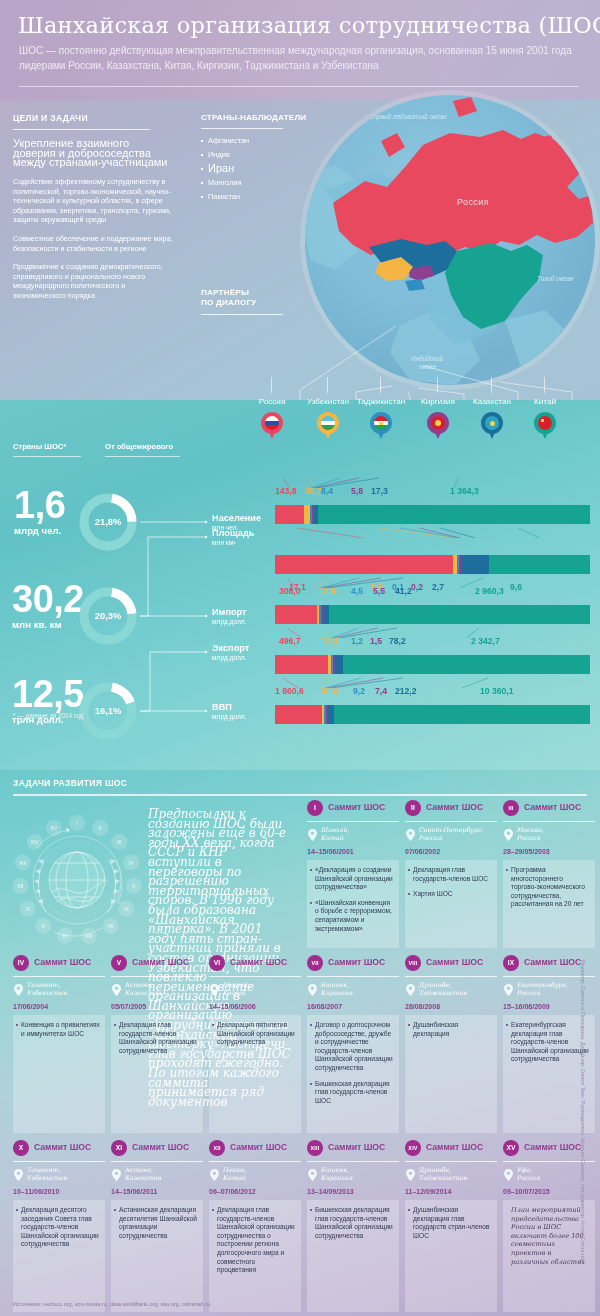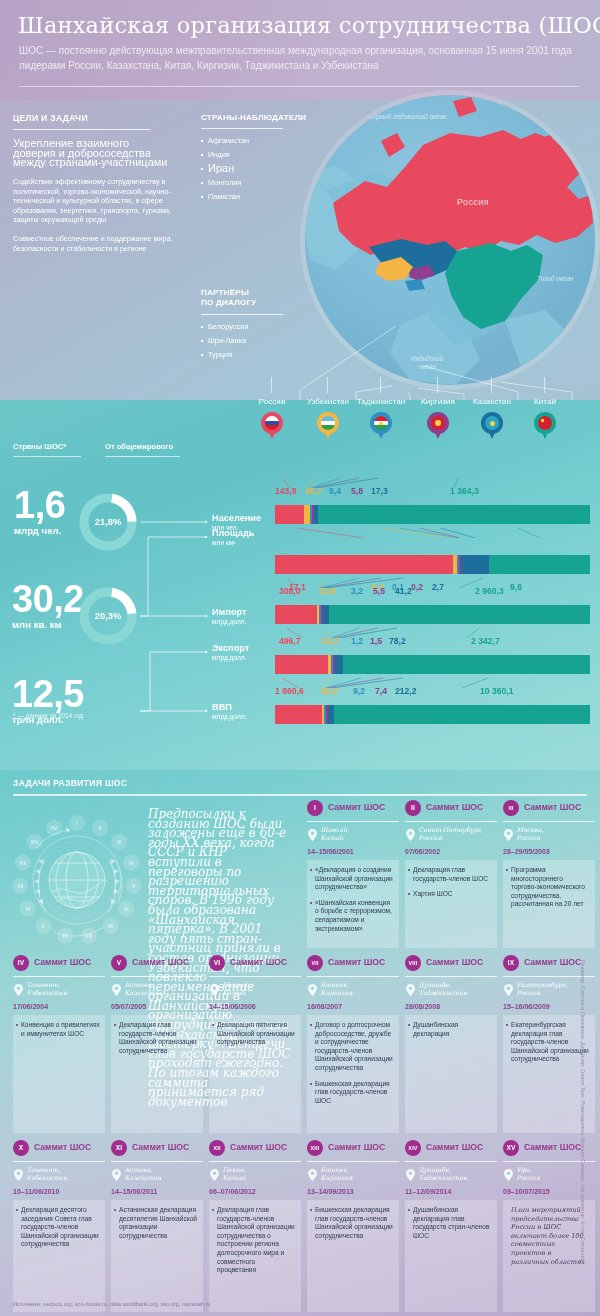--- a/index.html
+++ b/index.html
@@ -297,20 +297,27 @@
         <circle cx="30" cy="30" r="24" fill="none" stroke="#ffffff" stroke-width="9" stroke-dasharray="33 118" stroke-dashoffset="-4" transform="rotate(-90 30 30)"></circle>
       </svg>
       <div class="pc">21,8%</div>
     </div>
     <div class="donut" style="left:78px; top:186px;">
       <svg width="60" height="60">
         <circle cx="30" cy="30" r="24" fill="none" stroke="#8ad8d6" stroke-width="9"></circle>
         <circle cx="30" cy="30" r="24" fill="none" stroke="#ffffff" stroke-width="9" stroke-dasharray="31 120" stroke-dashoffset="-4" transform="rotate(-90 30 30)"></circle>
       </svg>
       <div class="pc">20,3%</div>
+    </div>
+    <div class="donut" style="left:78px; top:281px;">
+      <svg width="60" height="60">
+        <circle cx="30" cy="30" r="24" fill="none" stroke="#8ad8d6" stroke-width="9"></circle>
+        <circle cx="30" cy="30" r="24" fill="none" stroke="#ffffff" stroke-width="9" stroke-dasharray="25 126" stroke-dashoffset="-4" transform="rotate(-90 30 30)"></circle>
+      </svg>
+      <div class="pc">16,1%</div>
     </div>
 
     <svg style="position:absolute;left:0;top:0;width:300px;height:370px">
       <g stroke="#ffffff" stroke-width="0.8" fill="none" opacity=".85">
         <path d="M140,122 L205,122"></path>
         <circle cx="206" cy="122" r="1.2" fill="#ffffff" stroke="none"></circle>
         <path d="M140,216 L148,216 148,137 205,137"></path>
         <circle cx="206" cy="137" r="1.2" fill="#ffffff" stroke="none"></circle>
         <path d="M140,216 L205,216"></path>
         <circle cx="206" cy="216" r="1.2" fill="#ffffff" stroke="none"></circle>
@@ -347,21 +354,21 @@
           <span style="width: 28.8461px; background: rgb(232, 73, 95);"></span>
           <span style="width: 6.15838px; background: rgb(245, 181, 68);"></span>
           <span style="width: 2.2px; background: rgb(46, 143, 192);"></span>
           <span style="width: 2.2px; background: rgb(142, 63, 142);"></span>
           <span style="width: 3.47036px; background: rgb(29, 110, 156);"></span>
           <span style="width: 272.125px; background: rgb(23, 163, 145);"></span>
         </div>
         <div class="vlabels" style="left: 275px; top: 86px; width: 315px;">
           <span style="left: 0px; color: rgb(232, 73, 95);">143,8</span>
           <span style="left: 30px; color: rgb(245, 181, 68);">30,7</span>
-          <span style="left: 54px; color: rgb(46, 143, 192);">8,4</span>
+          <span style="left: 46px; color: rgb(46, 143, 192);">8,4</span>
           <span style="left: 76px; color: rgb(142, 63, 142);">5,8</span>
           <span style="left: 96px; color: rgb(29, 110, 156);">17,3</span>
           <span style="left: 175px; color: rgb(23, 163, 145);">1 364,3</span>
         </div>
         <svg style="position:absolute;left:275px;top:64px;width:315px;height:24px;pointer-events:none">
           <path d="M8,14 L14.423040183404447,24" stroke="#e8495f" stroke-width="0.6" fill="none" opacity="0.8"></path>
           <path d="M38,14 L31.92526905686812,24" stroke="#f5b544" stroke-width="0.6" fill="none" opacity="0.8"></path>
           <path d="M65,14 L36.104457746927345,24" stroke="#2e8fc0" stroke-width="0.6" fill="none" opacity="0.8"></path>
           <path d="M84,14 L38.30445774692735,24" stroke="#8e3f8e" stroke-width="0.6" fill="none" opacity="0.8"></path>
           <path d="M104,14 L41.13963573839395,24" stroke="#1d6e9c" stroke-width="0.6" fill="none" opacity="0.8"></path>
@@ -395,21 +402,21 @@
           <span style="width: 41.5788px; background: rgb(232, 73, 95);"></span>
           <span style="width: 2.2px; background: rgb(245, 181, 68);"></span>
           <span style="width: 2.2px; background: rgb(46, 143, 192);"></span>
           <span style="width: 2.2px; background: rgb(142, 63, 142);"></span>
           <span style="width: 5.56184px; background: rgb(29, 110, 156);"></span>
           <span style="width: 261.259px; background: rgb(23, 163, 145);"></span>
         </div>
         <div class="vlabels" style="left: 275px; top: 186px; width: 315px;">
           <span style="left: 4px; color: rgb(232, 73, 95);">308,0</span>
           <span style="left: 44px; color: rgb(245, 181, 68);">13,9</span>
-          <span style="left: 76px; color: rgb(46, 143, 192);">3,2</span>
+          <span style="left: 76px; color: rgb(46, 143, 192);">4,5</span>
           <span style="left: 98px; color: rgb(142, 63, 142);">5,5</span>
           <span style="left: 120px; color: rgb(29, 110, 156);">41,2</span>
           <span style="left: 200px; color: rgb(23, 163, 145);">2 960,3</span>
         </div>
         <svg style="position:absolute;left:275px;top:164px;width:315px;height:24px;pointer-events:none">
           <path d="M12,14 L20.789406016970943,24" stroke="#e8495f" stroke-width="0.6" fill="none" opacity="0.8"></path>
           <path d="M52,14 L42.67881203394189,24" stroke="#f5b544" stroke-width="0.6" fill="none" opacity="0.8"></path>
           <path d="M84,14 L44.87881203394189,24" stroke="#2e8fc0" stroke-width="0.6" fill="none" opacity="0.8"></path>
           <path d="M106,14 L47.078812033941894,24" stroke="#8e3f8e" stroke-width="0.6" fill="none" opacity="0.8"></path>
           <path d="M128,14 L50.959732579069176,24" stroke="#1d6e9c" stroke-width="0.6" fill="none" opacity="0.8"></path>
@@ -555,20 +562,21 @@
       </div>
   </div>
 
   <div style="position:absolute;left:13px;top:113px;width:160px;">
     <div style="font-size:8.6px;font-weight:bold;color:#fff;letter-spacing:.3px;">ЦЕЛИ И ЗАДАЧИ</div>
     <div style="width:137px;height:1.3px;background:rgba(255,255,255,.8);margin-top:6px;"></div>
     <div id="goals-host" style="margin-top:9px;">
         <div style="font-size: 11px; line-height: 9.6px; color: rgb(255, 255, 255); margin-bottom: 9px;">Укрепление взаимного доверия и добрососедства между странами-участницами</div>
         <div style="font-size: 7.2px; line-height: 9.6px; color: rgb(255, 255, 255); margin-bottom: 9px;">Содействие эффективному сотрудничеству в политической, торгово-экономической, научно-технической и культурной областях, в сфере образования, энергетики, транспорта, туризма, защиты окружающей среды</div>
         <div style="font-size: 7.2px; line-height: 9.6px; color: rgb(255, 255, 255); margin-bottom: 9px;">Совместное обеспечение и поддержание мира, безопасности и стабильности в регионе</div>
+        <div style="font-size: 7.2px; line-height: 9.6px; color: rgb(255, 255, 255); margin-bottom: 9px;">Продвижение к созданию демократического, справедливого и рационального нового международного политического и экономического порядка</div>
       </div>
   </div>
 
   <div style="position:absolute;left:201px;top:113px;width:92px;">
     <div style="font-size:8.1px;font-weight:bold;color:#fff;letter-spacing:.2px;white-space:nowrap;">СТРАНЫ-НАБЛЮДАТЕЛИ</div>
     <div style="width:82px;height:1.3px;background:rgba(255,255,255,.8);margin-top:6px;"></div>
     <div id="observers-host" style="margin-top:7px;">
         <div style="font-size: 7.4px; line-height: 9px; color: rgb(255, 255, 255); margin-bottom: 5px; padding-left: 7px; position: relative;">Афганистан<span style="position: absolute; left: 0px; top: 3.4px; width: 2.4px; height: 2.4px; background: rgb(255, 255, 255);"></span></div>
         <div style="font-size: 7.4px; line-height: 9px; color: rgb(255, 255, 255); margin-bottom: 5px; padding-left: 7px; position: relative;">Индия<span style="position: absolute; left: 0px; top: 3.4px; width: 2.4px; height: 2.4px; background: rgb(255, 255, 255);"></span></div>
         <div style="font-size: 11px; line-height: 9px; color: rgb(255, 255, 255); margin-bottom: 5px; padding-left: 7px; position: relative;">Иран<span style="position: absolute; left: 0px; top: 3.4px; width: 2.4px; height: 2.4px; background: rgb(255, 255, 255);"></span></div>
@@ -576,25 +584,20 @@
         <div style="font-size: 7.4px; line-height: 9px; color: rgb(255, 255, 255); margin-bottom: 5px; padding-left: 7px; position: relative;">Пакистан<span style="position: absolute; left: 0px; top: 3.4px; width: 2.4px; height: 2.4px; background: rgb(255, 255, 255);"></span></div>
       </div>
   </div>
 
   <div style="position:absolute;left:201px;top:288px;width:92px;">
     <div style="font-size:8.1px;font-weight:bold;color:#fff;letter-spacing:.2px;line-height:10px;">
       <div>ПАРТНЁРЫ</div>
       <div>ПО ДИАЛОГУ</div>
     </div>
     <div style="width:82px;height:1.3px;background:rgba(255,255,255,.8);margin-top:6px;"></div>
-    <div id="partners-host" style="margin-top:7px;">
-        <div style="font-size: 7.4px; line-height: 9px; color: rgb(255, 255, 255); margin-bottom: 5px; padding-left: 7px; position: relative;">Белоруссия<span style="position: absolute; left: 0px; top: 3.4px; width: 2.4px; height: 2.4px; background: rgb(255, 255, 255);"></span></div>
-        <div style="font-size: 7.4px; line-height: 9px; color: rgb(255, 255, 255); margin-bottom: 5px; padding-left: 7px; position: relative;">Шри-Ланка<span style="position: absolute; left: 0px; top: 3.4px; width: 2.4px; height: 2.4px; background: rgb(255, 255, 255);"></span></div>
-        <div style="font-size: 7.4px; line-height: 9px; color: rgb(255, 255, 255); margin-bottom: 5px; padding-left: 7px; position: relative;">Турция<span style="position: absolute; left: 0px; top: 3.4px; width: 2.4px; height: 2.4px; background: rgb(255, 255, 255);"></span></div>
-      </div>
   </div>
 
   <div class="history">
     <div class="hist-title">ЗАДАЧИ РАЗВИТИЯ ШОС</div>
     <div class="hist-rule"></div>
 
     <div class="circle-graphic">
       <svg width="130" height="145" viewBox="0 0 130 145">
         <g stroke="#ffffff" fill="none" opacity=".5">
           <circle cx="65" cy="72" r="44" stroke-width="0.7"></circle>

